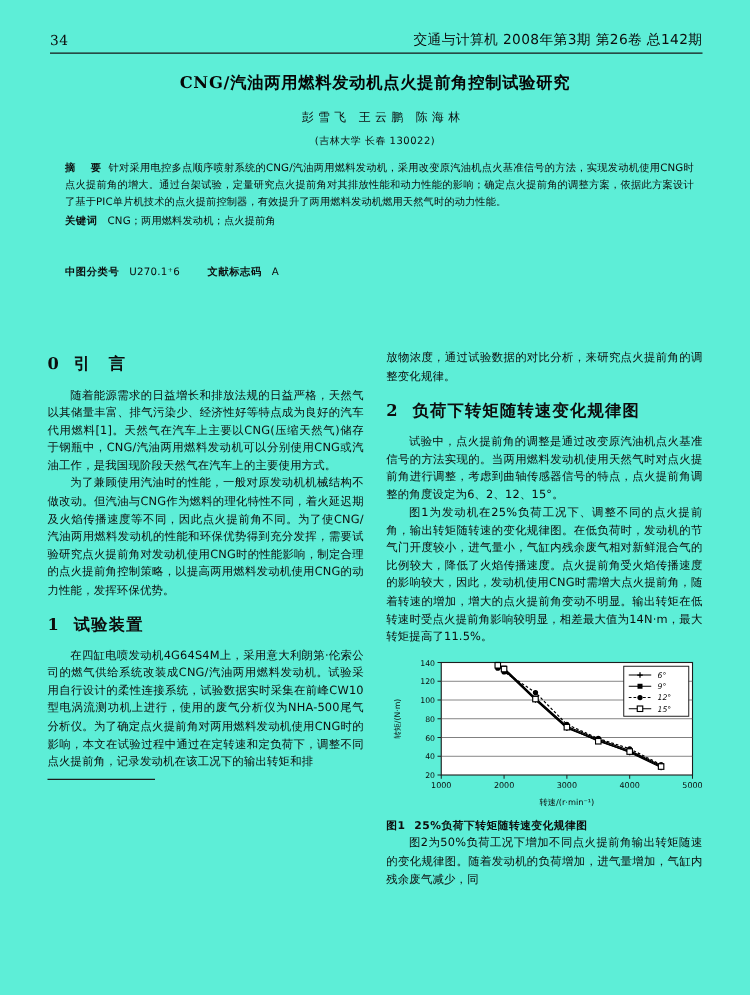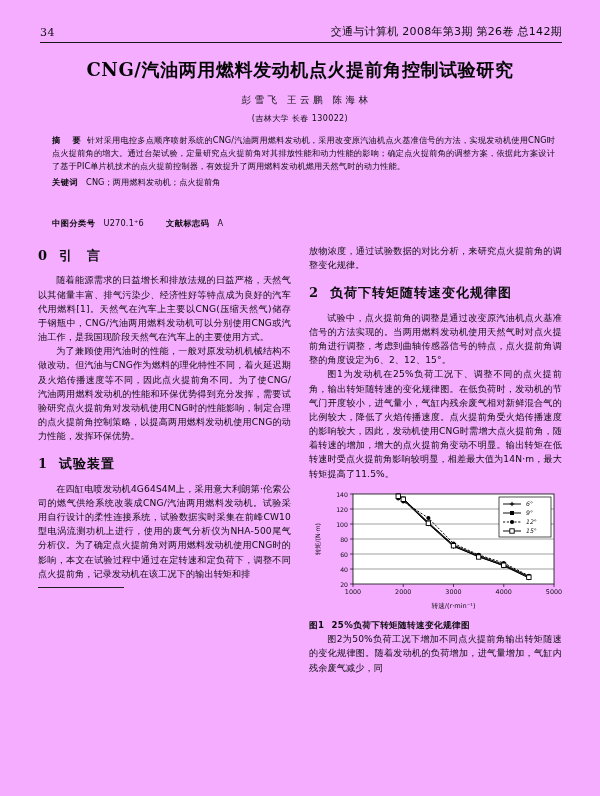--- a/index.html
+++ b/index.html
@@ -14,21 +14,21 @@
     color: #111;
     position: relative;
     overflow: hidden;
   }
   .page {
     width: 600px;
     height: 796px;
     position: relative;
     box-sizing: border-box;
     padding: 0;
-    background: #f0abfc;
+    background: #5eead4;
     filter: contrast(1.04);
   }
 
   
   .runhead {
     display: flex;
     align-items: flex-end;
     justify-content: space-between;
     padding: 24px 38px 0 40px;
     box-sizing: border-box;
@@ -49,21 +49,21 @@
     border-top: 1.6px solid #1a1a1a;
   }
 
   
   .titlewrap {
     text-align: center;
     margin-top: 17px;
   }
   .doc-title {
     font-family: "DejaVu Serif", "Liberation Serif", serif;
-    font-size: 18px;
+    font-size: 13px;
     font-weight: 700;
     letter-spacing: .6px;
     line-height: 1.15;
     color: #0b0b0b;
   }
   .authors {
     margin-top: 13px;
     font-size: 9.5px;
     font-weight: 400;
     letter-spacing: 3.5px;
@@ -106,20 +106,21 @@
   .cols {
     display: flex;
     margin: 14px 36px 0 38px;
     gap: 18px;
   }
   .col {
     width: 253px;
     font-size: 9.1px;
     line-height: 1.56;
     text-align: justify;
+    margin-top: 42px;
   }
   h2.sec {
     font-family: "DejaVu Serif", "Liberation Serif", serif;
     font-size: 13px;
     font-weight: 700;
     margin: 11px 0 7px 0;
     letter-spacing: 1px;
   }
   h2.sec .num {
     margin-right: 11px;

